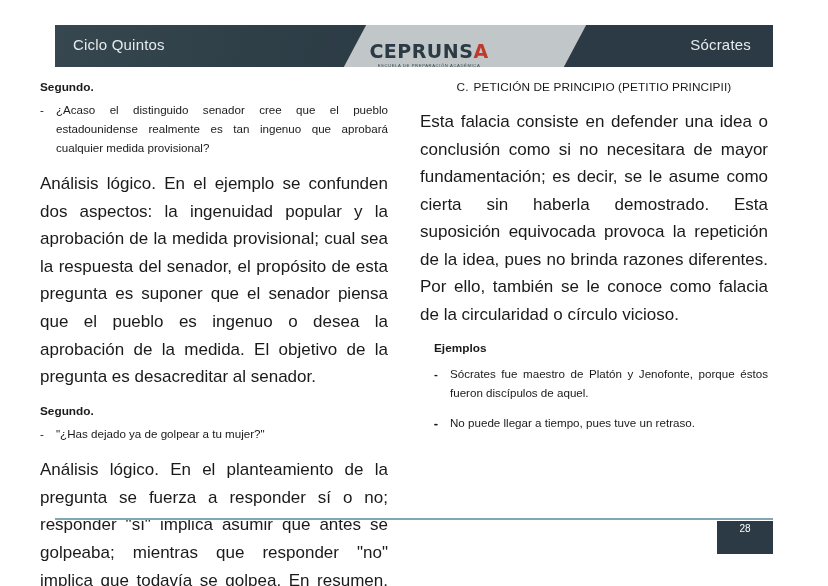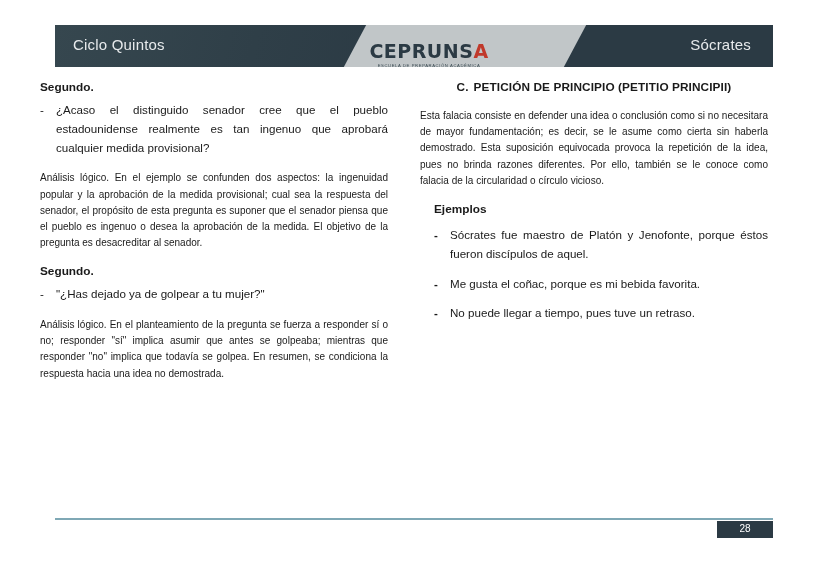--- a/index.html
+++ b/index.html
@@ -105,35 +105,35 @@
   }
   .col {
     position: absolute;
     top: 0;
     width: 348px;
   }
   .col-left  { left: 0; }
   .col-right { left: 380px; }
 
   p, .para {
-    font-size: 10px;
+    font-size: 17px;
     line-height: 1.62;
     margin: 0 0 13px 0;
     text-align: justify;
     color: #1a1a1a;
   }
   .bold-lead { font-weight: normal; }
   .heading-bold {
     font-size: 11.8px;
     font-weight: bold;
     margin: 0 0 7px 0;
   }
   .sec-title {
     font-size: 11.8px;
-    font-weight: bold;
+    font-weight: normal;
     text-align: center;
     margin: 0 0 14px 0;
     letter-spacing: .1px;
   }
   .sec-title .letter { margin-right: 5px; }
 
   .dash-item {
     position: relative;
     padding-left: 16px;
     font-size: 11.6px;
@@ -163,21 +163,21 @@
     top: 518px;
     width: 718px;
     height: 2px;
     background: #7fa8b5;
   }
   .page-num {
     position: absolute;
     right: 55px;
     top: 521px;
     width: 56px;
-    height: 17px;
+    height: 33px;
     background: #2b3a44;
     color: #ffffff;
     font-size: 10px;
     text-align: center;
     line-height: 15px;
   }
 </style>
 </head>
 <body>
 
@@ -225,21 +225,20 @@
 
     <div class="sub-head">Ejemplos</div>
 
     <div class="example-list">
       <div class="dash-item bold-dash">
         <span class="dash">-</span>
         <span>Sócrates fue maestro de Platón y Jenofonte, porque éstos fueron discípulos de aquel.</span>
       </div>
       <div class="dash-item bold-dash">
         <span class="dash">-</span>
-        <span>Me gusta el coñac, porque es mi bebida favorita.</span>
       </div>
       <div class="dash-item bold-dash">
         <span class="dash">-</span>
         <span>No puede llegar a tiempo, pues tuve un retraso.</span>
       </div>
     </div>
 
   </div>
 </div>
 

